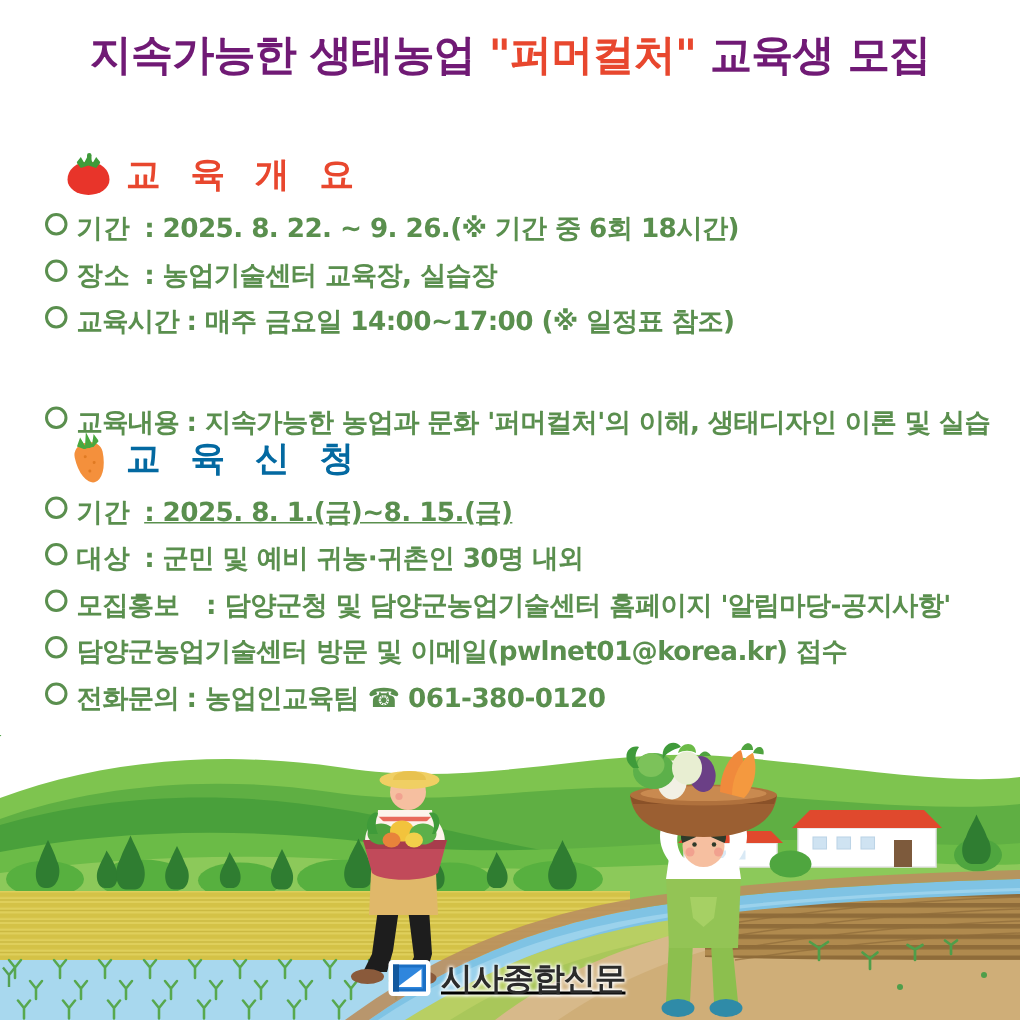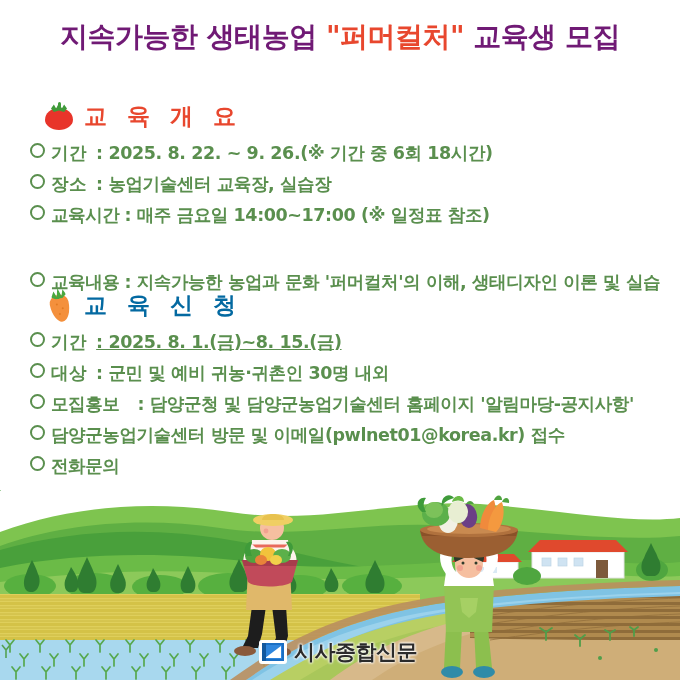--- a/index.html
+++ b/index.html
@@ -74,21 +74,21 @@
     position:absolute;left:9px;top:0px;width:15px;height:11px;background:#49a83f;
     clip-path:polygon(0% 75%,22% 25%,36% 80%,52% 0%,68% 80%,84% 22%,100% 70%,70% 100%,30% 100%);
   }
   .carrot .dot{position:absolute;width:2px;height:2px;background:#e07a22;border-radius:50%;}
 
   
   .illus{position:absolute;left:0;top:490px;width:680px;height:190px;overflow:hidden;}
 
   
   .logo{
-    position:absolute;left:258px;top:638px;display:flex;align-items:center;gap:6px;
+    position:absolute;left:258px;top:638px;display:flex;align-items:center;gap:6px;text-decoration:underline;
   }
   .logo-mark{width:30px;height:28px;flex:none;}
   .logo-text{
     font-size:21px;font-weight:bold;color:#2b2b2b;letter-spacing:-0.5px;
     text-shadow:0 0 3px #fff,0 0 3px #fff,0 0 2px #fff;
     font-family:"DejaVu Sans","Liberation Sans",sans-serif;
   }
 </style>
 </head>
 <body>
@@ -174,20 +174,21 @@
 
       <div class="line">
         <span class="bullet"></span>
         <span class="lbl">담양군농업기술센터</span>
         <span class="rest" style="margin-left:6px;">방문 및 이메일(pwlnet01@korea.kr) 접수</span>
       </div>
 
       <div class="line">
         <span class="bullet"></span>
         <span class="lbl">전화문의</span>
+        <span class="rest" style="margin-left:5px;">: 농업인교육팀  ☎ 061-380-0120</span>
       </div>
 
     </div>
   </div>
 
   <div class="illus">
     <svg width="680" height="190" viewBox="0 0 680 190" xmlns="http://www.w3.org/2000/svg">
       <defs>
         <clipPath id="frame">
             <rect x="0" y="0" width="680" height="190"></rect>

